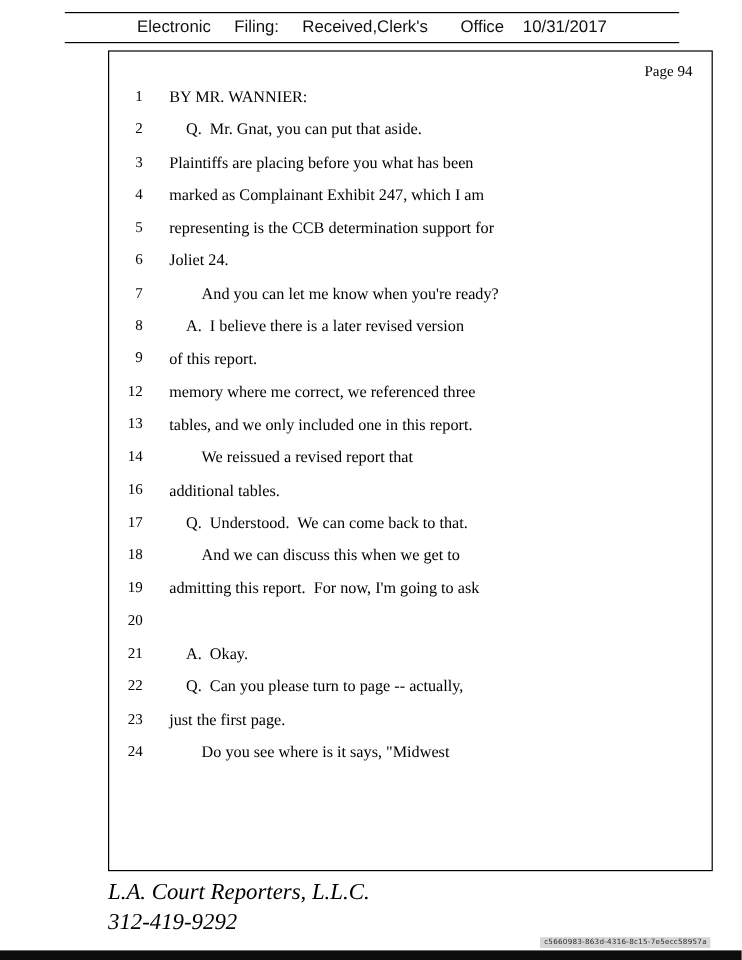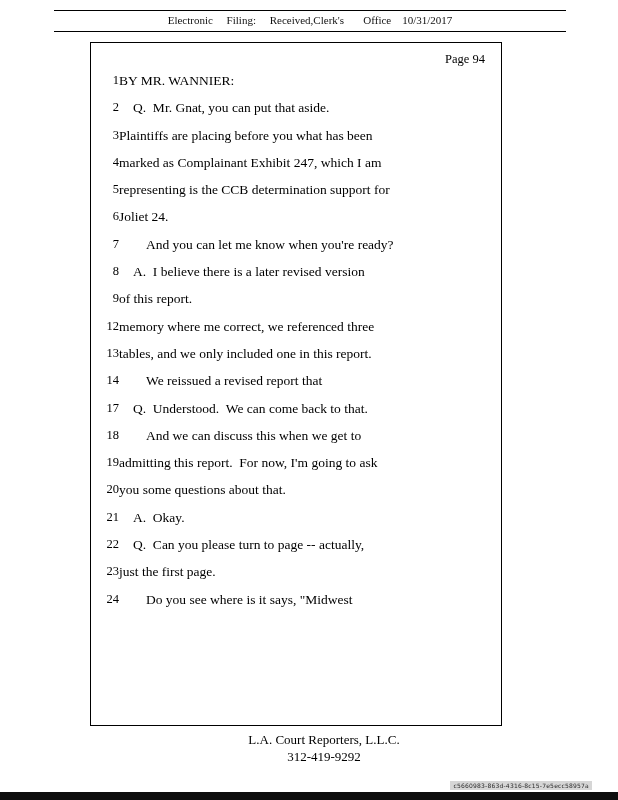--- a/index.html
+++ b/index.html
@@ -11,33 +11,33 @@
     color:#000;
     overflow:hidden;
   }
 
   
   .filing-header {
     position:absolute; top:10px; left:54px; width:512px;
   }
   .header-rule { border-top:1.6px solid #000; height:0; }
   .header-text {
-    font-family:Liberation Serif, serif;
-    font-size:11px;
+    font-family:Liberation Sans, sans-serif;
+    font-size:14px;
     text-align:center;
     padding:3px 0 5px 0;
     white-space:pre;
     color:#111;
   }
 
   
   .sheet {
     position:absolute;
     left:90px; top:42px;
-    width:412px; height:684px;
+    width:504px; height:684px;
     border:1.6px solid #000;
     box-sizing:border-box;
     background:#fff;
   }
   .page-label {
     position:absolute; top:9px; right:16px;
     font-size:12.5px;
   }
   .lines {
     position:absolute; top:24px; left:0; right:6px;
@@ -47,31 +47,31 @@
     font-size:13.5px;
     display:flex;
     white-space:pre;
   }
   .line-num {
     width:28px;
     text-align:right;
     flex:0 0 28px;
     font-size:12.5px;
   }
-  .line-text { }
+  .line-text { margin-left:22px; }
   .indent-0 { padding-left:0; }
   .indent-1 { padding-left:14px; }
   .indent-2 { padding-left:27px; }
 
   
   .footer {
     position:absolute; left:90px; top:732px; width:468px;
-    text-align:center;
-    font-size:13px;
+    font-size:19px;
     line-height:1.3;
+    font-style:italic;
   }
 
   
   .doc-id {
     position:absolute;
     right:26px; bottom:10px;
     font-family:"DejaVu Sans", sans-serif;
     font-size:6px;
     color:#2a2a2a;
     background:#d6d6d6;
@@ -105,24 +105,25 @@
         <div class="line-row"><span class="line-num">3</span><span class="line-text indent-0">Plaintiffs are placing before you what has been</span></div>
         <div class="line-row"><span class="line-num">4</span><span class="line-text indent-0">marked as Complainant Exhibit 247, which I am</span></div>
         <div class="line-row"><span class="line-num">5</span><span class="line-text indent-0">representing is the CCB determination support for</span></div>
         <div class="line-row"><span class="line-num">6</span><span class="line-text indent-0">Joliet 24.</span></div>
         <div class="line-row"><span class="line-num">7</span><span class="line-text indent-2">And you can let me know when you're ready?</span></div>
         <div class="line-row"><span class="line-num">8</span><span class="line-text indent-1">A.  I believe there is a later revised version</span></div>
         <div class="line-row"><span class="line-num">9</span><span class="line-text indent-0">of this report.</span></div>
         <div class="line-row"><span class="line-num">12</span><span class="line-text indent-0">memory where me correct, we referenced three</span></div>
         <div class="line-row"><span class="line-num">13</span><span class="line-text indent-0">tables, and we only included one in this report.</span></div>
         <div class="line-row"><span class="line-num">14</span><span class="line-text indent-2">We reissued a revised report that</span></div>
+        <div class="line-row"><span class="line-num">16</span><span class="line-text indent-0">additional tables.</span></div>
         <div class="line-row"><span class="line-num">17</span><span class="line-text indent-1">Q.  Understood.  We can come back to that.</span></div>
         <div class="line-row"><span class="line-num">18</span><span class="line-text indent-2">And we can discuss this when we get to</span></div>
         <div class="line-row"><span class="line-num">19</span><span class="line-text indent-0">admitting this report.  For now, I'm going to ask</span></div>
-        <div class="line-row"><span class="line-num">20</span><span class="line-text indent-0">you some questions about that.</span></div>
+        <div class="line-row"><span class="line-num">20</span></div>
         <div class="line-row"><span class="line-num">21</span><span class="line-text indent-1">A.  Okay.</span></div>
         <div class="line-row"><span class="line-num">22</span><span class="line-text indent-1">Q.  Can you please turn to page -- actually,</span></div>
         <div class="line-row"><span class="line-num">23</span><span class="line-text indent-0">just the first page.</span></div>
         <div class="line-row"><span class="line-num">24</span><span class="line-text indent-2">Do you see where is it says, "Midwest</span></div>
       </div>
   </div>
 
   <div class="footer">
     <div>L.A. Court Reporters, L.L.C.</div>
     <div>312-419-9292</div>

